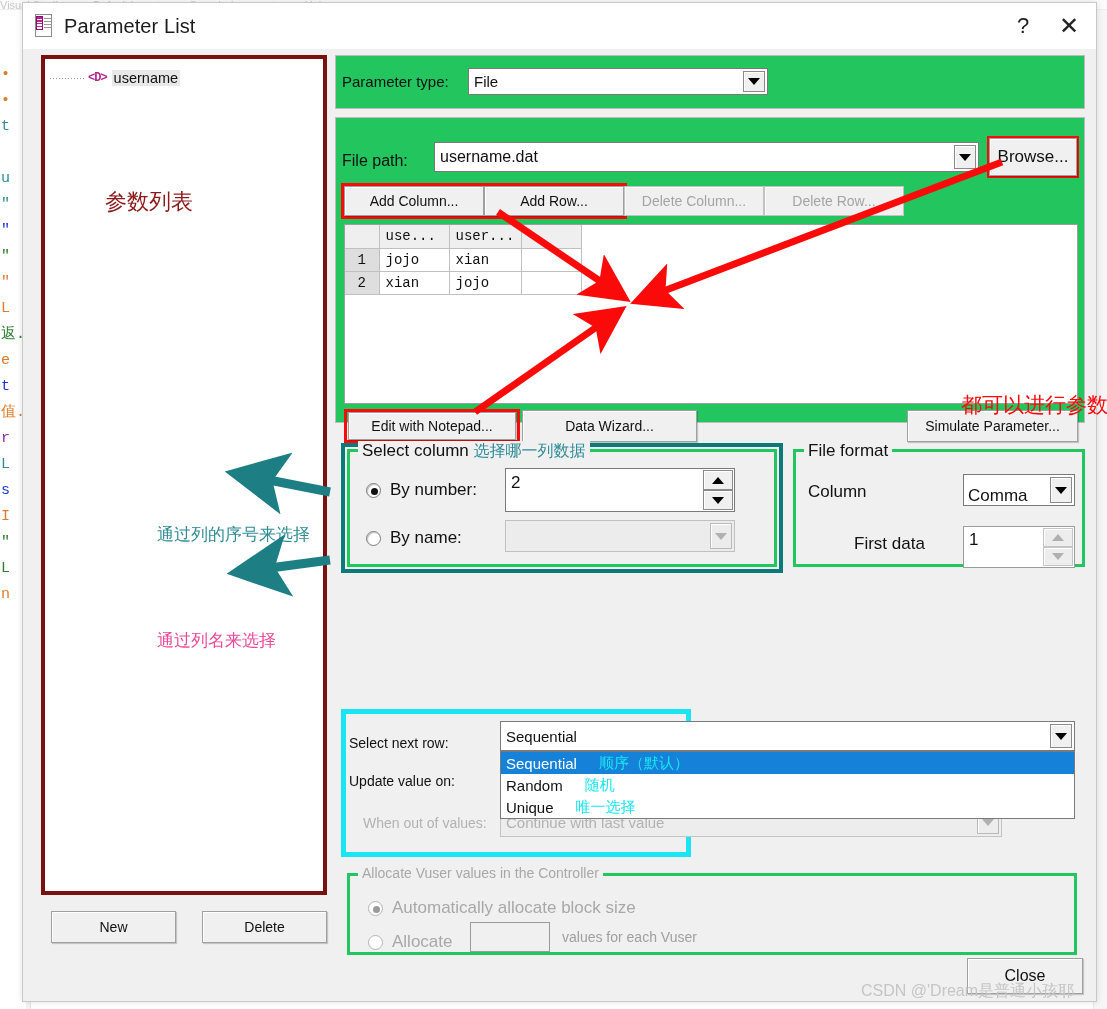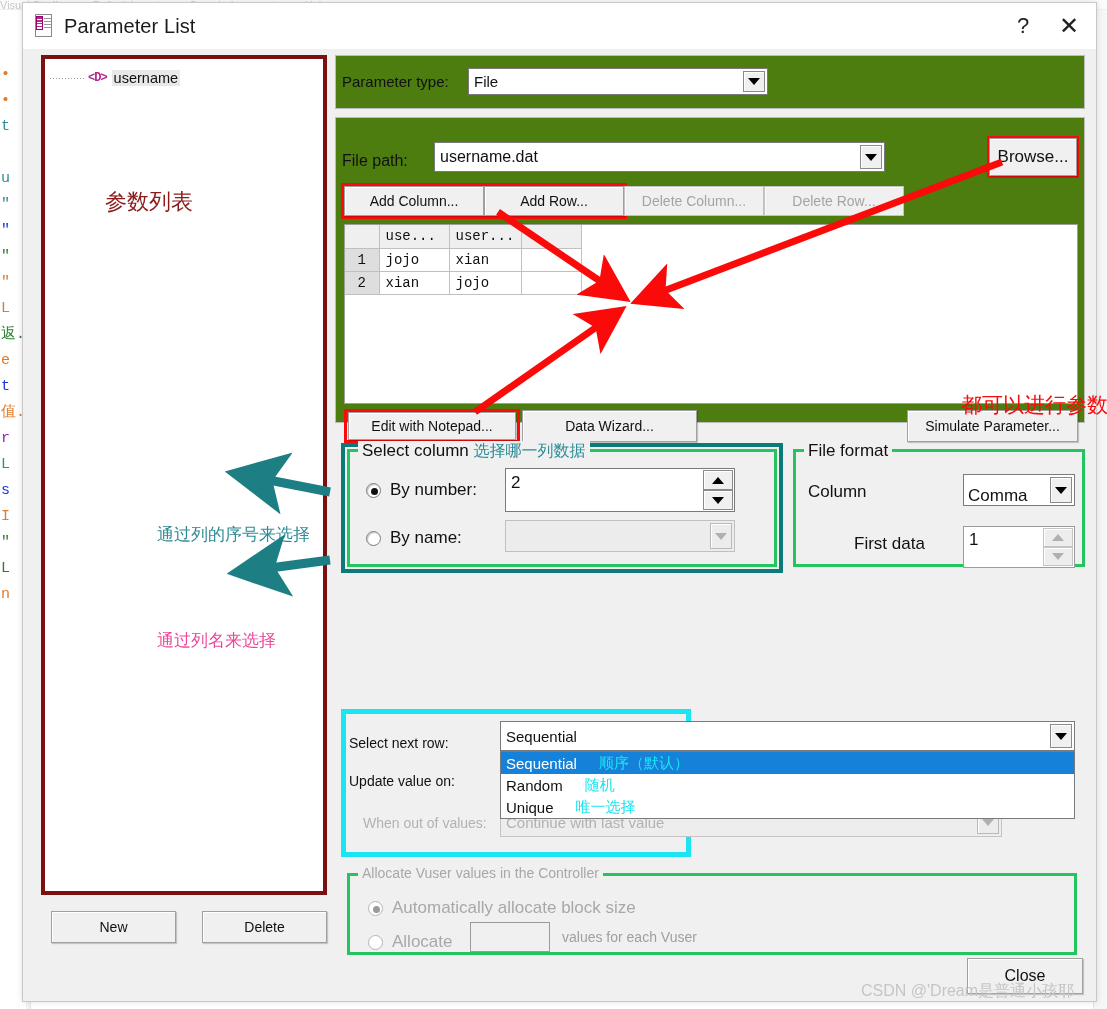--- a/index.html
+++ b/index.html
@@ -113,21 +113,21 @@
     font-size:14px; color:#111; display:flex; align-items:center; justify-content:center;
     cursor:pointer;
   }
   .btn.dim { color:#a4a4a4; border-color:#c2c2c2; box-shadow:inset 1px 1px 0 #fafafa; }
   #btn-new    { width:125px; height:32px; }
   #btn-delete { width:125px; height:32px; }
 
   
   #right { position:absolute; left:312px; top:52px; width:750px; height:890px; }
 
-  .panel { background:#4d7c0f; border:1px solid #bcbcbc; }
+  .panel { background:#22c55e; border:1px solid #bcbcbc; }
 
   #ptype-panel { position:absolute; left:0; top:0; width:750px; height:54px; }
   #ptype-label { position:absolute; left:6px; top:17px; font-size:15px; color:#111; }
   #ptype-combo {
     position:absolute; left:132px; top:12px; width:300px; height:27px;
     background:#fff; border:1px solid #7a7a7a; display:flex; align-items:center;
   }
   #ptype-combo .val { font-size:15px; color:#111; padding-left:5px; }
   .cbtn {
     position:absolute; right:2px; top:2px; width:22px; bottom:2px;
@@ -144,21 +144,21 @@
   .arrow-u {
     width:0;height:0;border-left:6px solid transparent;border-right:6px solid transparent;
     border-bottom:7px solid #000;
   }
   .arrow-u.dim { border-bottom-color:#b0b0b0; }
 
   
   #file-panel { position:absolute; left:0; top:62px; width:750px; height:306px; }
   #fp-label { position:absolute; left:6px; top:34px; font-size:16px; color:#111; }
   #fp-combo {
-    position:absolute; left:98px; top:24px; width:451px; height:30px;
+    position:absolute; left:98px; top:24px; width:545px; height:30px;
     background:#fff; border:1px solid #7a7a7a; display:flex; align-items:center;
   }
   #fp-combo .val { font-size:16px; color:#111; padding-left:5px; }
   #browse-hl { position:absolute; left:651px; top:18px; width:92px; height:42px; border:3px solid #fb0a0a; }
   #btn-browse { position:absolute; left:653px; top:20px; width:88px; height:38px; font-size:17px; }
 
   #rowbtns { position:absolute; left:8px; top:68px; display:flex; }
   #rowbtns .btn { height:30px; font-size:14px; }
   #btn-addcol   { width:140px; }
   #btn-addrow   { width:140px; }

